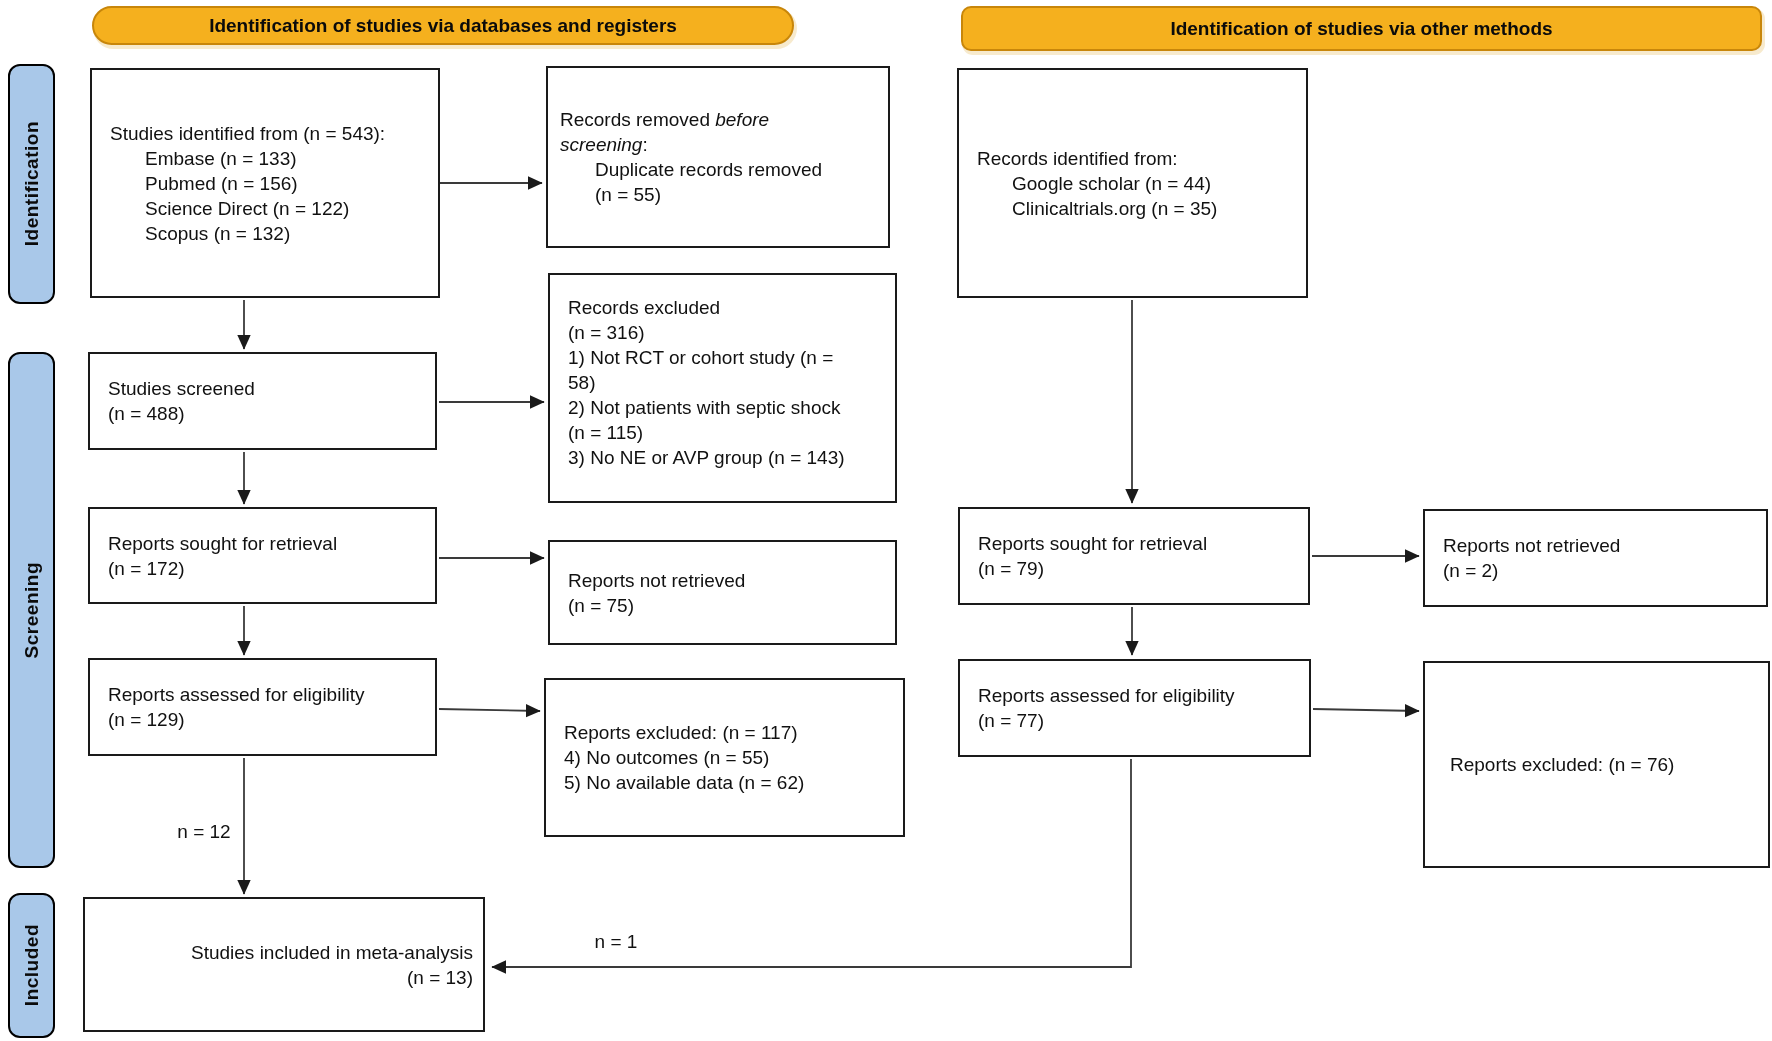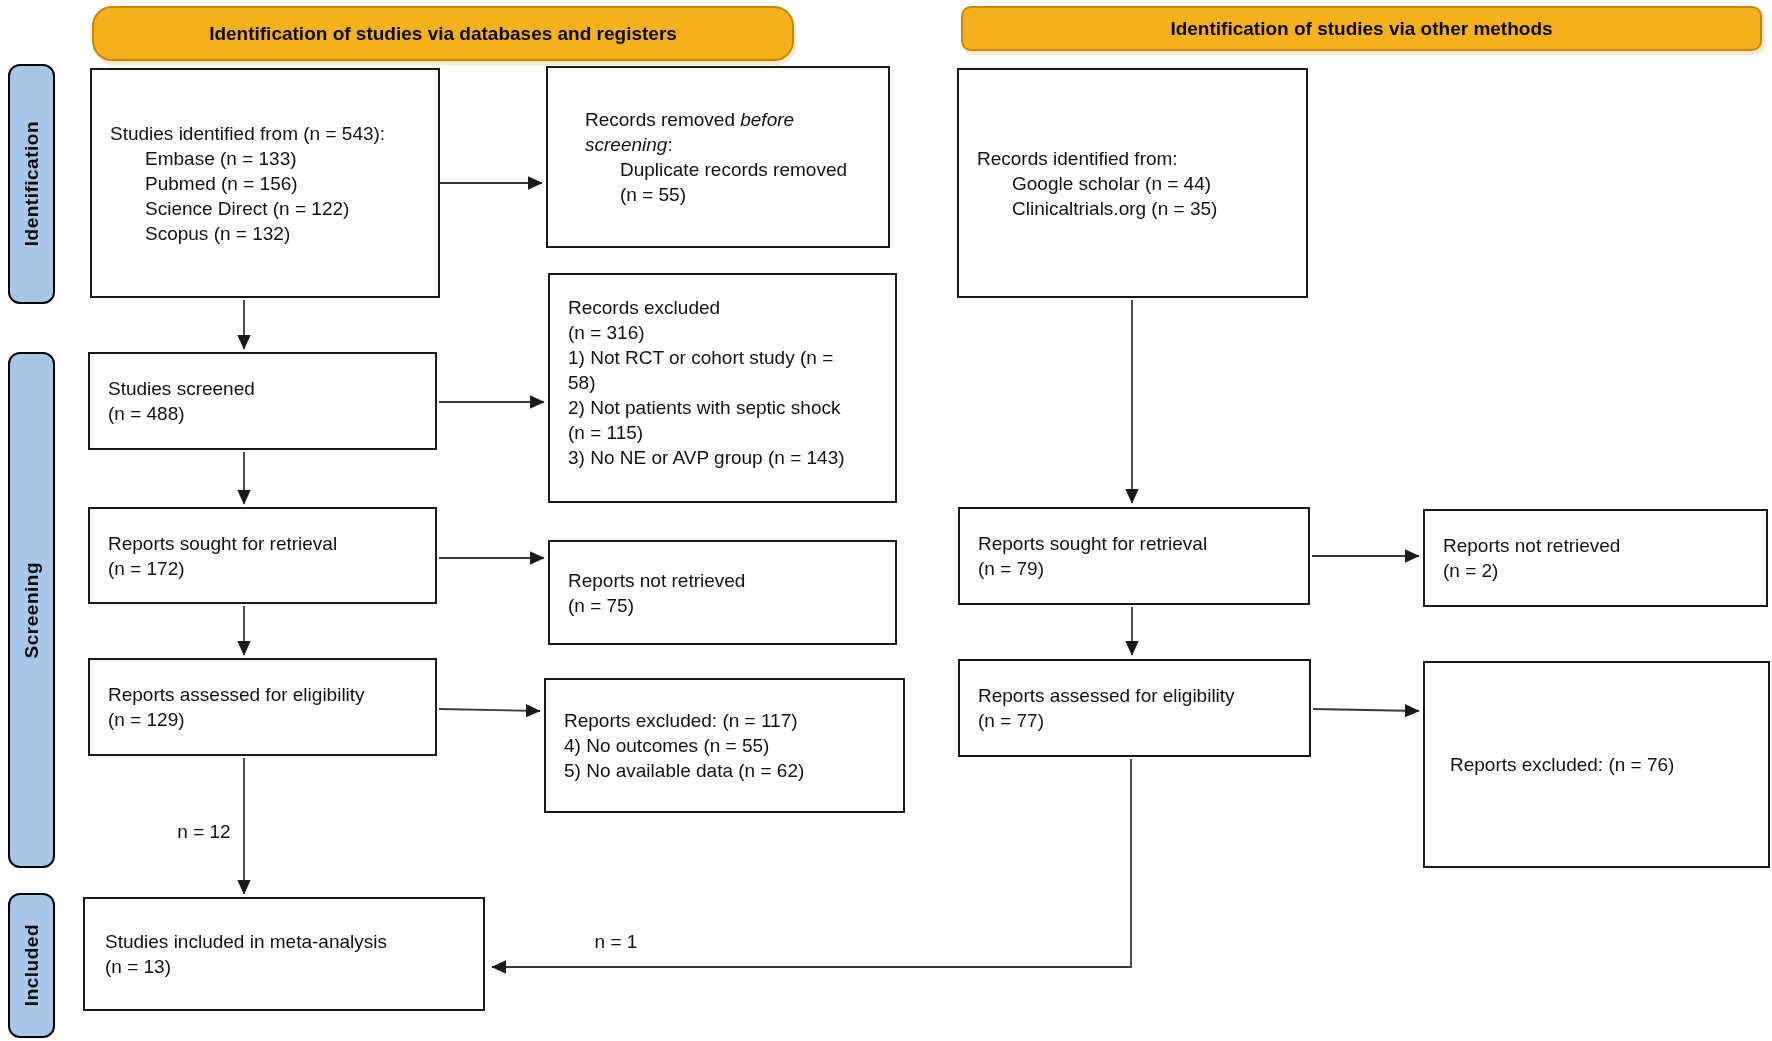--- a/index.html
+++ b/index.html
@@ -13,21 +13,21 @@
     font-family:"Liberation Sans",sans-serif;color:var(--text);
   }
   svg.arrows{position:absolute;left:0;top:0;width:1772px;height:1041px;z-index:1;}
   .banner{
     position:absolute;z-index:2;background:var(--banner-fill);
     border:2px solid var(--banner-border);border-radius:10px;
     box-shadow:2px 3px 0 1px rgba(246,232,200,.9);
     display:flex;align-items:center;justify-content:center;
     font-weight:bold;font-size:19px;color:#0b0b0b;box-sizing:border-box;
   }
-  #banner1{left:92px;top:6px;width:702px;height:55px;border-radius:20px;}
+  #banner1{left:92px;top:6px;width:702px;height:39px;border-radius:20px;}
   #banner2{left:961px;top:6px;width:801px;height:45px;}
   .side-label{
     position:absolute;z-index:2;background:var(--side-label-fill);
     border:2px solid #000;border-radius:12px;box-sizing:border-box;
     display:flex;align-items:center;justify-content:center;
   }
   .side-label span{
     writing-mode:vertical-rl;transform:rotate(180deg);
     font-weight:bold;font-size:19px;letter-spacing:.5px;color:#0b0b0b;white-space:nowrap;
   }
@@ -36,28 +36,28 @@
   #lbl-incl{left:8px;top:893px;width:47px;height:145px;}
   .box{
     position:absolute;z-index:2;background:#fff;border:2px solid var(--box-border);
     box-sizing:border-box;display:flex;flex-direction:column;justify-content:center;
     padding:8px 10px 8px 18px;font-size:19px;line-height:25px;
   }
   .box .line{white-space:nowrap;}
   .box .indent{padding-left:35px;}
   .box.align-top{justify-content:flex-start;padding-top:20px;}
   #b1{left:90px;top:68px;width:350px;height:230px;}
-  #c1{left:546px;top:66px;width:344px;height:182px;padding-left:37px;}
+  #c1{left:546px;top:66px;width:344px;height:182px;padding-left:12px;}
   #b2{left:88px;top:352px;width:349px;height:98px;}
   #c2{left:548px;top:273px;width:349px;height:230px;}
   #b3{left:88px;top:507px;width:349px;height:97px;}
   #c3{left:548px;top:540px;width:349px;height:105px;}
   #b4{left:88px;top:658px;width:349px;height:98px;}
-  #c4{left:544px;top:678px;width:361px;height:135px;}
-  #b5{left:83px;top:897px;width:402px;height:114px;padding-left:20px;}
+  #c4{left:544px;top:678px;width:361px;height:159px;}
+  #b5{left:83px;top:897px;width:402px;height:135px;padding-left:20px;text-align:right;}
   #d1{left:957px;top:68px;width:351px;height:230px;}
   #d2{left:958px;top:507px;width:352px;height:98px;}
   #d3{left:958px;top:659px;width:353px;height:98px;}
   #e1{left:1423px;top:509px;width:345px;height:98px;}
   #e2{left:1423px;top:661px;width:347px;height:207px;padding-left:25px;}
   .edge-label{
     position:absolute;z-index:3;font-size:19px;text-align:center;white-space:nowrap;
   }
   #n12{left:160px;top:821px;width:88px;}
   #n1{left:568px;top:931px;width:96px;}

